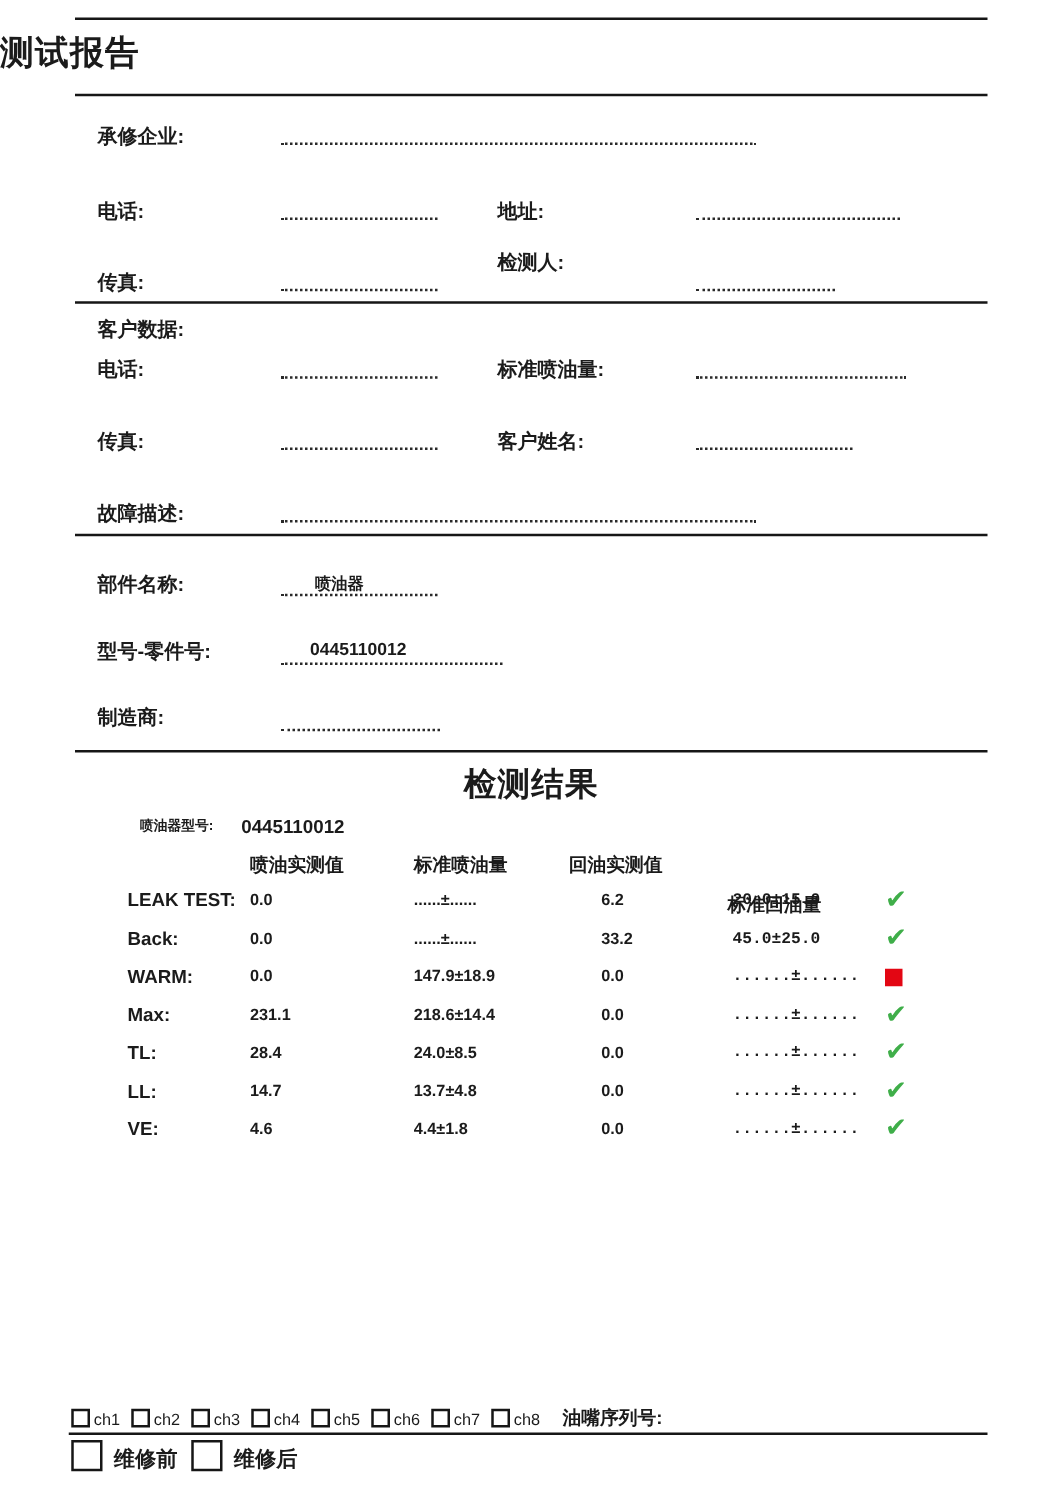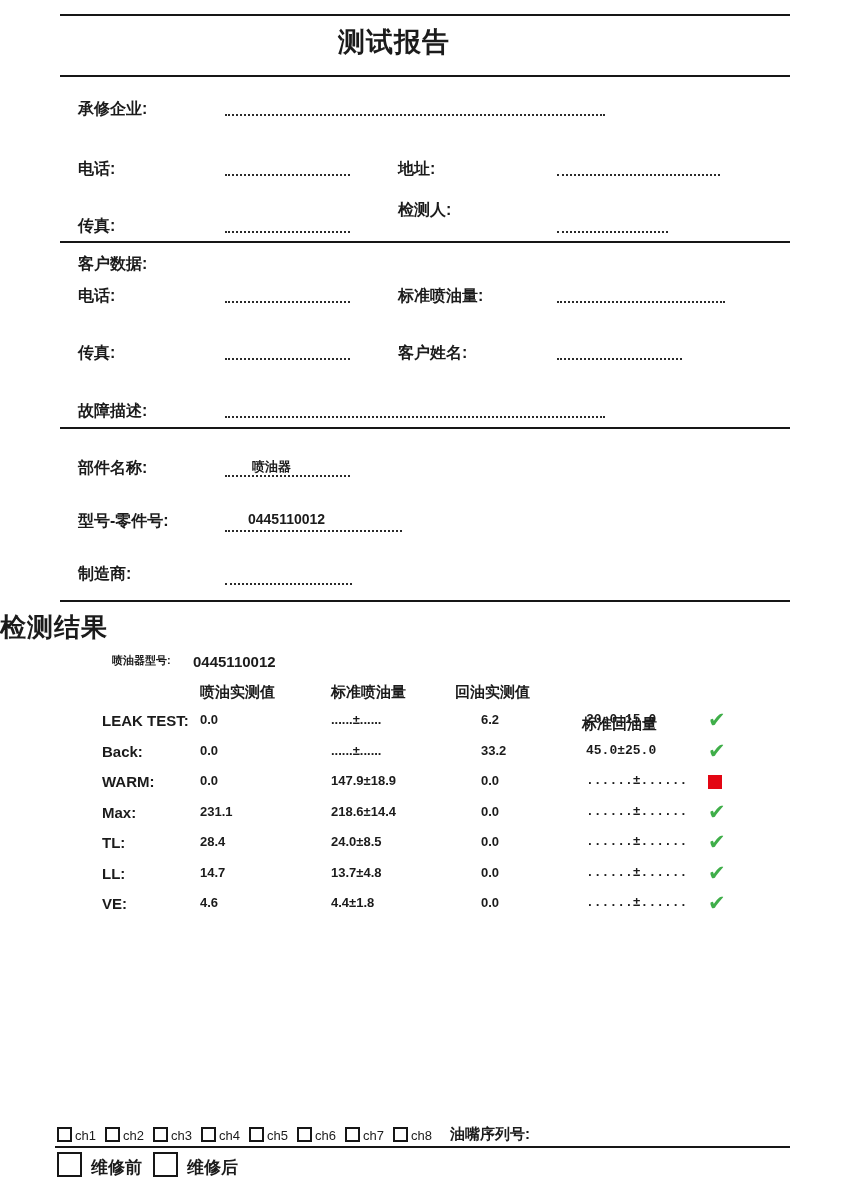--- a/index.html
+++ b/index.html
@@ -2,27 +2,27 @@
 <html><head>
 <meta charset="utf-8">
 <style>
   * { margin:0; padding:0; box-sizing:border-box; }
   html,body { background:#fff; }
   body { font-family:"Liberation Sans","DejaVu Sans",sans-serif; color:#1b1b1b; }
   .page { position:relative; width:850px; height:1202px; background:#ffffff; overflow:hidden; }
 
   .rule { position:absolute; left:60px; width:730px; height:2px; background:#161616; }
 
-  .doc-title { position:absolute; left:0; width:788px; text-align:center; font-size:27px; font-weight:bold; letter-spacing:1px; }
+  .doc-title { position:absolute; left:0; width:788px; font-size:27px; font-weight:bold; letter-spacing:1px; }
 
   .lbl { position:absolute; font-size:16px; font-weight:bold; white-space:nowrap; }
   .val { position:absolute; font-size:14px; font-weight:bold; white-space:nowrap;text-align:center; }
   .dots { position:absolute; height:0; border-bottom:2px dotted #2a2a2a; }
 
-  .sec-title { position:absolute; left:0; width:850px; text-align:left; font-size:26px; font-weight:bold; letter-spacing:1px; }
+  .sec-title { position:absolute; left:0; width:850px; text-align:center; font-size:26px; font-weight:bold; letter-spacing:1px; }
 
   .th { position:absolute; font-size:15px; font-weight:bold; white-space:nowrap; }
   .trow { position:absolute; left:0; width:850px; height:20px; }
   .trow .rname { position:absolute; left:102px; font-size:15px; font-weight:bold; white-space:nowrap; }
   .trow .c1 { position:absolute; left:200px; font-size:13px; font-weight:bold; }
   .trow .c2 { position:absolute; left:331px; font-size:13px; font-weight:bold; }
   .trow .c3 { position:absolute; left:481px; font-size:13px; font-weight:bold; }
   .trow .c4 { position:absolute; left:586px; font-size:13px; font-weight:bold;font-family:Liberation Mono, monospace; }
   .trow .status { position:absolute; left:708px; top:-3px; font-size:21px; font-weight:bold; line-height:21px; }
   .trow .status.fail { width:14px; height:14px; top:2px; font-size:0; }

